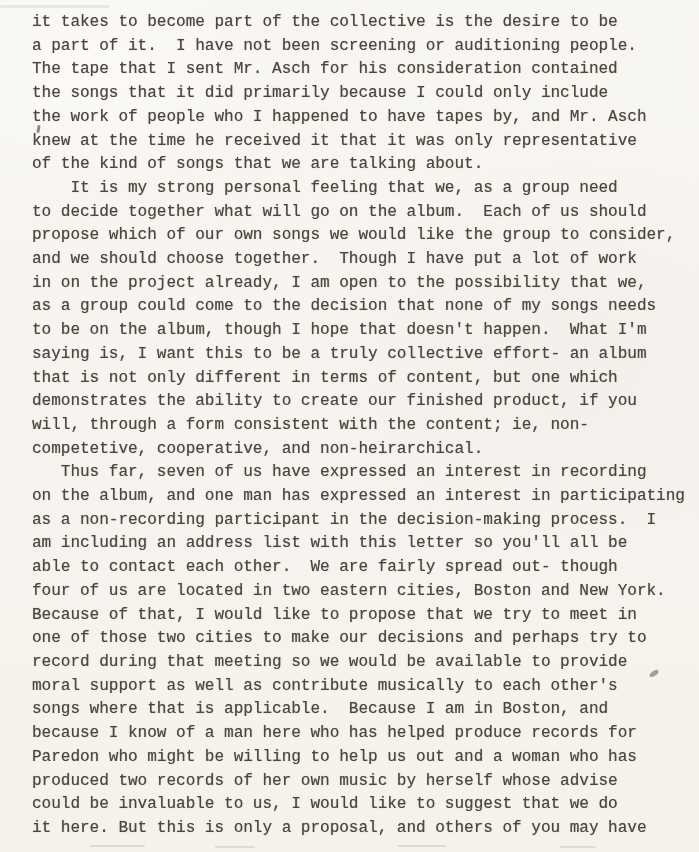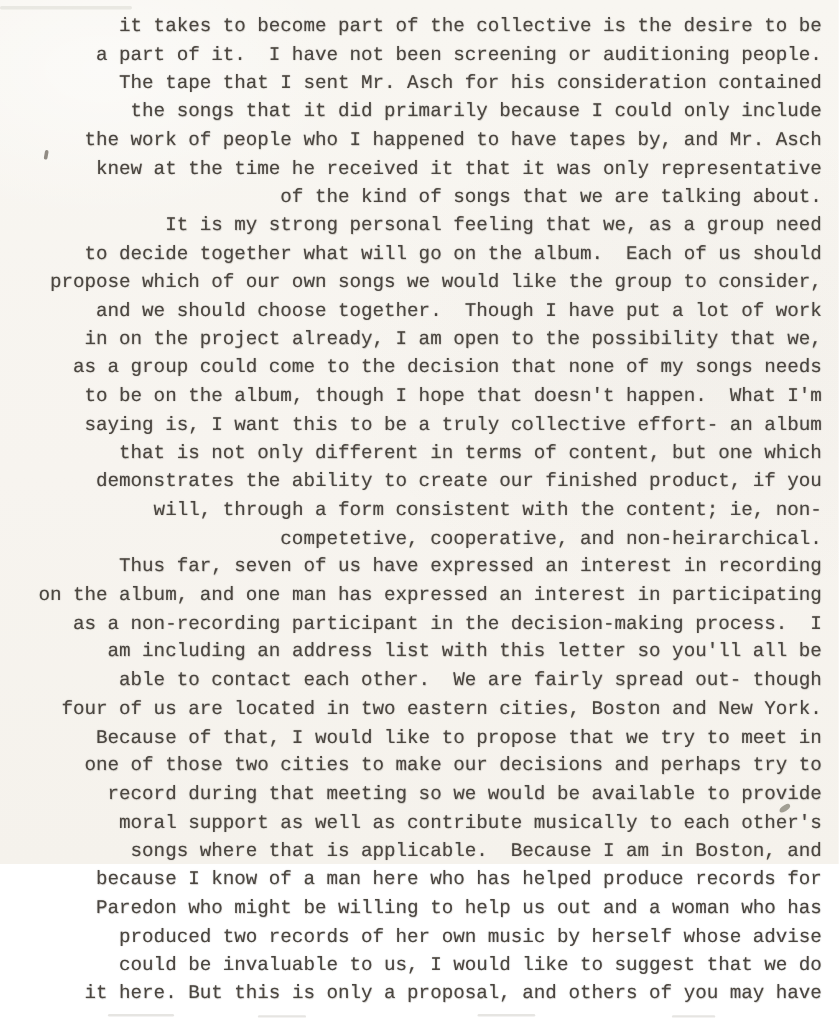--- a/index.html
+++ b/index.html
@@ -10,26 +10,25 @@
     margin: 0;
     padding: 0;
     width: 699px;
     height: 852px;
     overflow: hidden;
     background: #ffffff;
   }
   .page {
     position: relative;
     width: 699px;
-    height: 720px;
+    height: 852px;
     background:
       radial-gradient(ellipse 420px 300px at 82% 42%, rgba(120,110,95,0.035), transparent 70%),
       radial-gradient(ellipse 300px 180px at 12% 8%, rgba(255,255,255,0.5), transparent 70%),
       linear-gradient(180deg, #f8f6f1 0%, #f7f4ef 55%, #f5f2ec 100%);
-    text-align: right;
   }
   .letter-text {
     position: absolute;
     left: 32px;
     top: 11px;
     margin: 0;
     font-family: "Liberation Mono", "DejaVu Sans Mono", monospace;
     font-size: 16px;
     line-height: 23.7px;
     letter-spacing: 0;

